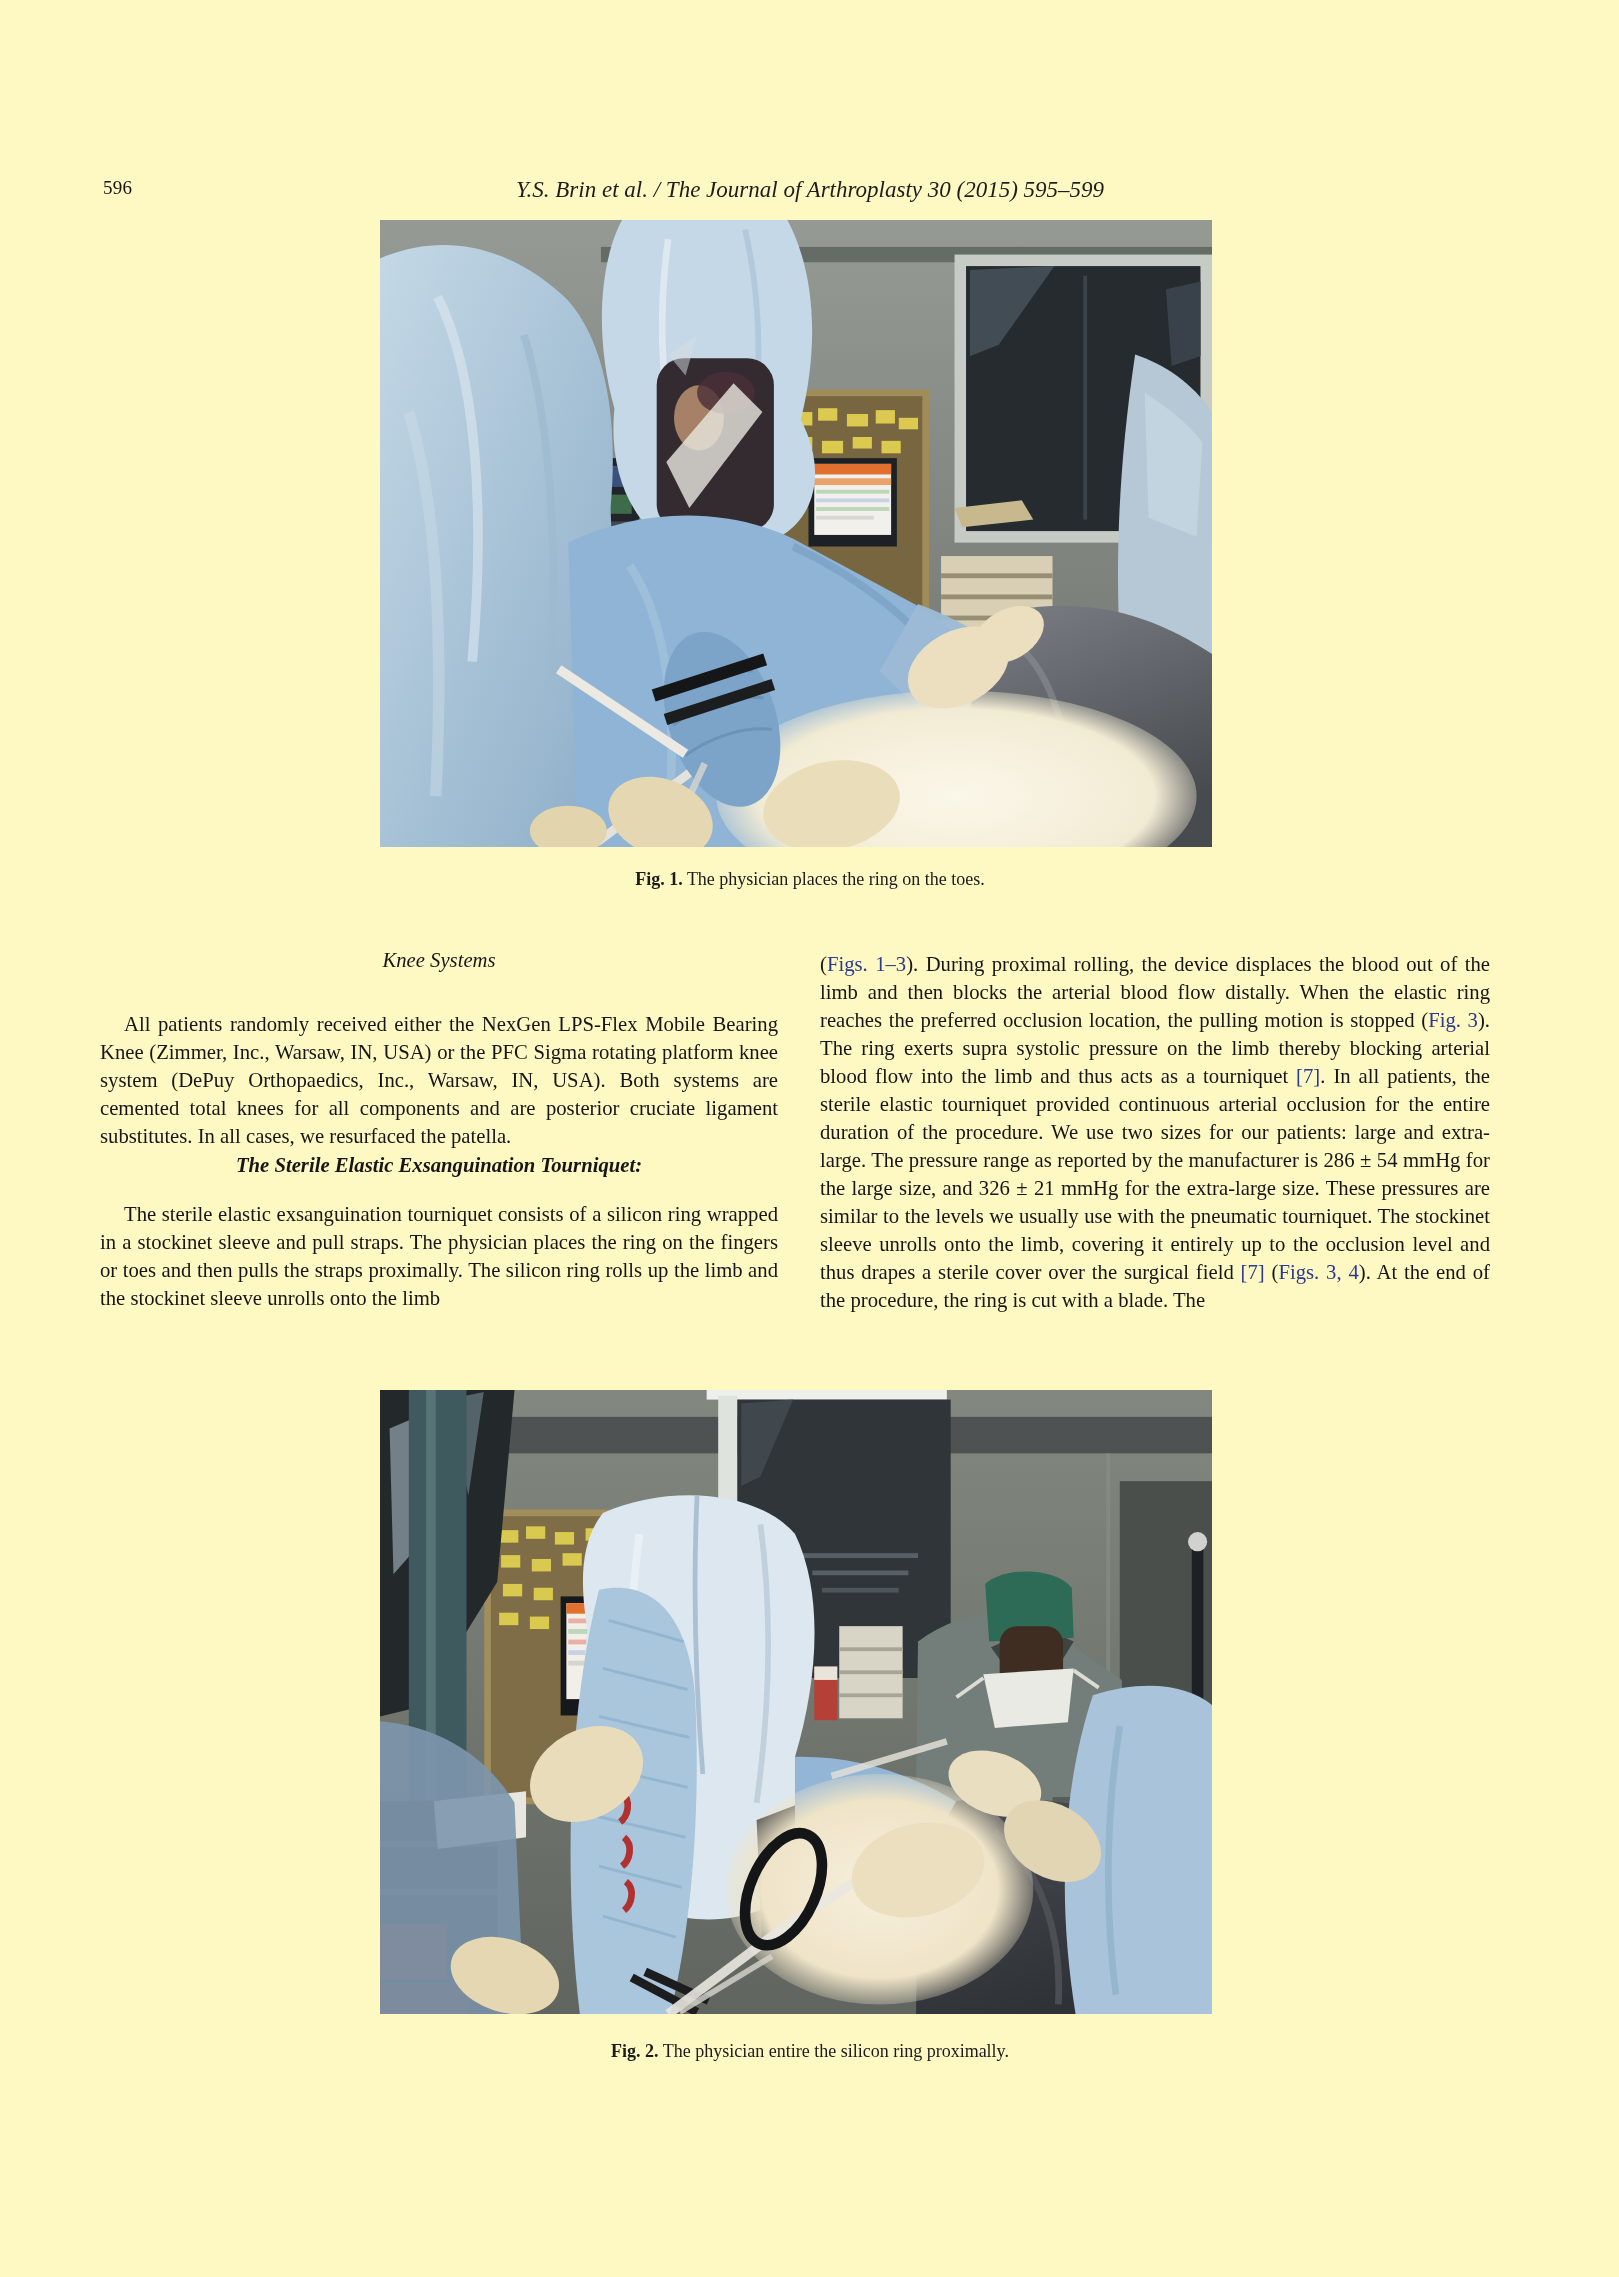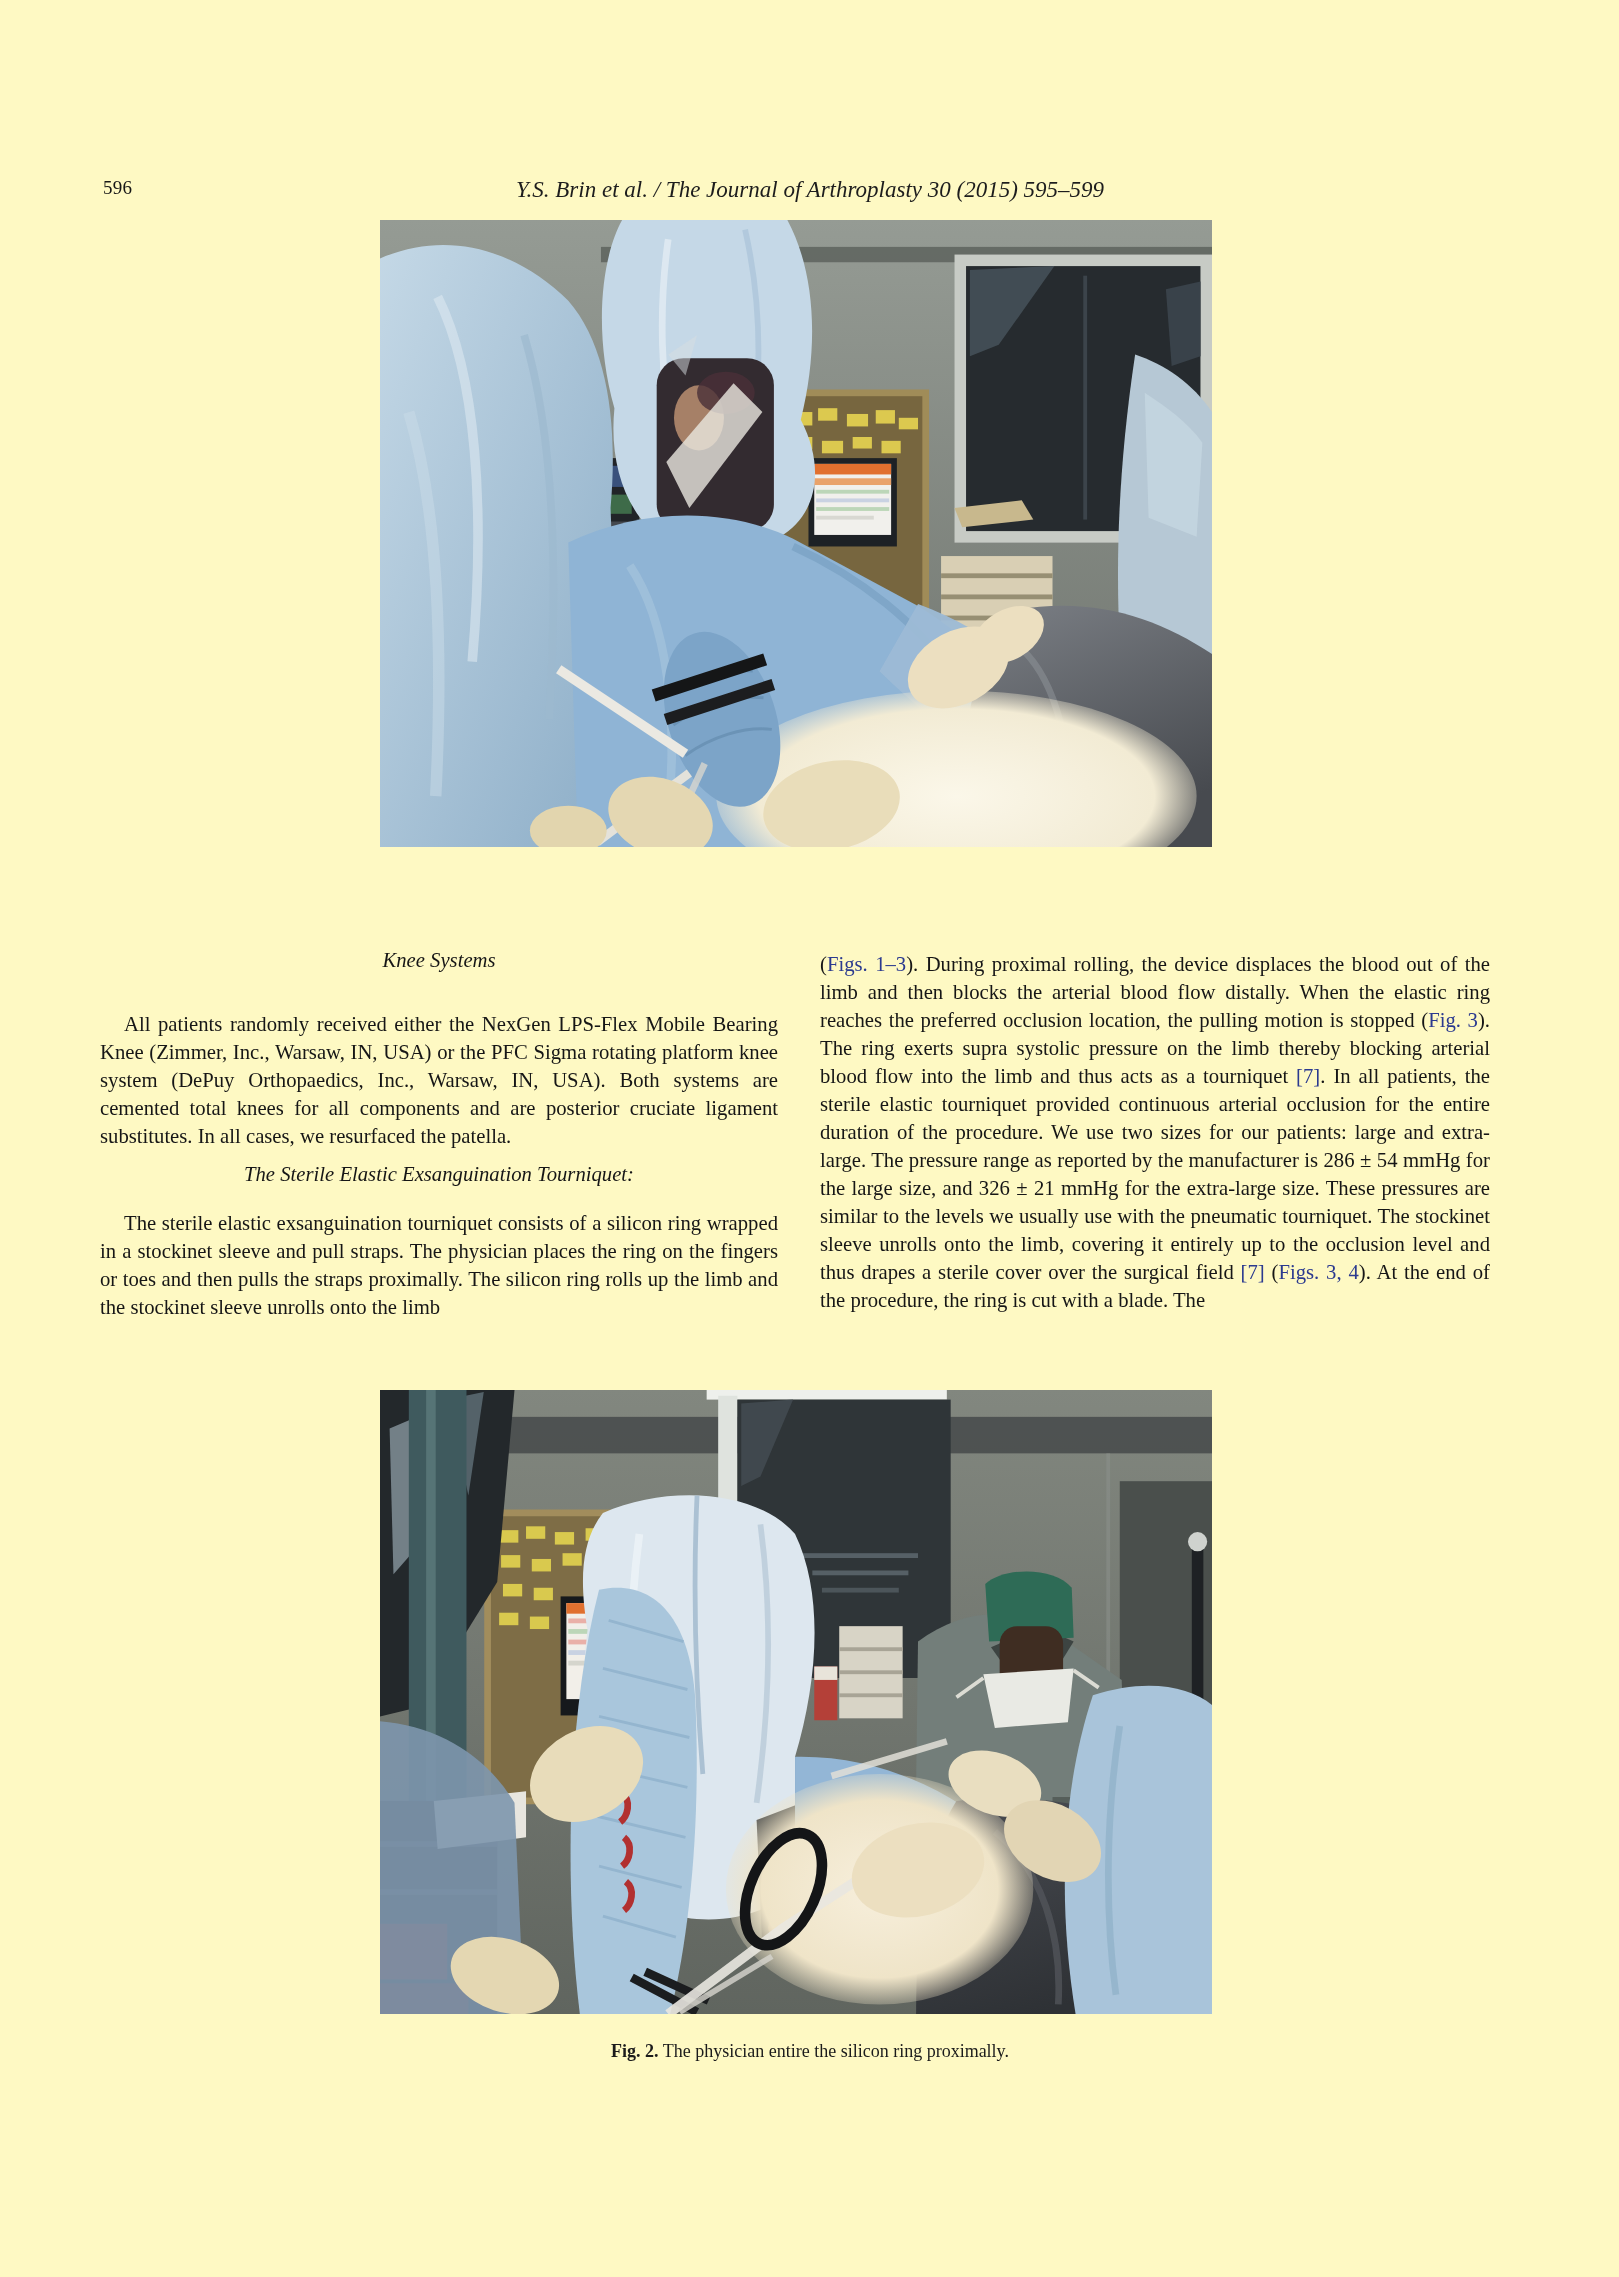--- a/index.html
+++ b/index.html
@@ -12,21 +12,21 @@
   .fig1{left:380px;top:220px;width:832px;height:627px;}
   .fig2{left:380px;top:1390px;width:832px;height:624px;}
   .figure svg{display:block;width:100%;height:100%;}
   .fig-caption{position:absolute;left:0;width:100%;text-align:center;font-size:18px;color:#1b1b1b;}
   .cap1{top:869px;} .cap2{top:2041px;}
   .fig-caption b{font-weight:bold;}
   .col{position:absolute;top:946px;width:678px;font-size:20.7px;line-height:28px;text-align:justify;}
   .col-left{left:100px;} .col-right{left:816px;}
   .subhead{font-size:20.7px;font-weight:normal;font-style:italic;margin:0;text-align:center;}
   .subhead.first{margin-bottom:36px;}
-  .subhead.second{margin-top:10px;margin-bottom:21px;}
+  .subhead.second{margin-top:1px;margin-bottom:21px;font-weight:bold;}
   p.body{margin:0;text-indent:24px;}
   p.cont{margin:4px;text-indent:0;}
   .ref-link{color:#2b3a8f;}
 </style>
 </head>
 <body>
 
 <div class="page">
 
   <span class="page-number">596</span>
@@ -181,20 +181,23 @@
       <g fill="#e9ddba">
         <ellipse cx="470" cy="610" rx="72" ry="46" transform="rotate(-12 470 610)"></ellipse>
         <ellipse cx="292" cy="622" rx="56" ry="40" transform="rotate(20 292 622)" fill="#e4d7b2"></ellipse>
         <ellipse cx="602" cy="466" rx="56" ry="38" transform="rotate(-28 602 466)" fill="#ecdfc0"></ellipse>
         <ellipse cx="654" cy="432" rx="40" ry="26" transform="rotate(-30 654 432)" fill="#ecdfc0"></ellipse>
         <ellipse cx="196" cy="636" rx="40" ry="26" fill="#e2d5ae"></ellipse>
       </g>
     </svg>
   </div>
 
+  <div class="fig-caption cap1">
+    <b>Fig. 1.</b><span> The physician places the ring on the toes.</span>
+  </div>
 
   <div class="col col-left">
     <h3 class="subhead first">Knee Systems</h3>
     <p class="body">All patients randomly received either the NexGen LPS-Flex Mobile Bearing Knee (Zimmer, Inc., Warsaw, IN, USA) or the PFC Sigma rotating platform knee system (DePuy Orthopaedics, Inc., Warsaw, IN, USA). Both systems are cemented total knees for all components and are posterior cruciate ligament substitutes. In all cases, we resurfaced the patella.</p>
     <h3 class="subhead second">The Sterile Elastic Exsanguination Tourniquet:</h3>
     <p class="body">The sterile elastic exsanguination tourniquet consists of a silicon ring wrapped in a stockinet sleeve and pull straps. The physician places the ring on the fingers or toes and then pulls the straps proximally. The silicon ring rolls up the limb and the stockinet sleeve unrolls onto the limb</p>
   </div>
 
   <div class="col col-right">
     <p class="cont"><span>(</span><span class="ref-link">Figs. 1–3</span><span>). During proximal rolling, the device displaces the blood out of the limb and then blocks the arterial blood flow distally. When the elastic ring reaches the preferred occlusion location, the pulling motion is stopped (</span><span class="ref-link">Fig. 3</span><span>). The ring exerts supra systolic pressure on the limb thereby blocking arterial blood flow into the limb and thus acts as a tourniquet </span><span class="ref-link">[7]</span><span>. In all patients, the sterile elastic tourniquet provided continuous arterial occlusion for the entire duration of the procedure. We use two sizes for our patients: large and extra-large. The pressure range as reported by the manufacturer is 286 ± 54 mmHg for the large size, and 326 ± 21 mmHg for the extra-large size. These pressures are similar to the levels we usually use with the pneumatic tourniquet. The stockinet sleeve unrolls onto the limb, covering it entirely up to the occlusion level and thus drapes a sterile cover over the surgical field </span><span class="ref-link">[7]</span><span> (</span><span class="ref-link">Figs. 3, 4</span><span>). At the end of the procedure, the ring is cut with a blade. The</span></p>

